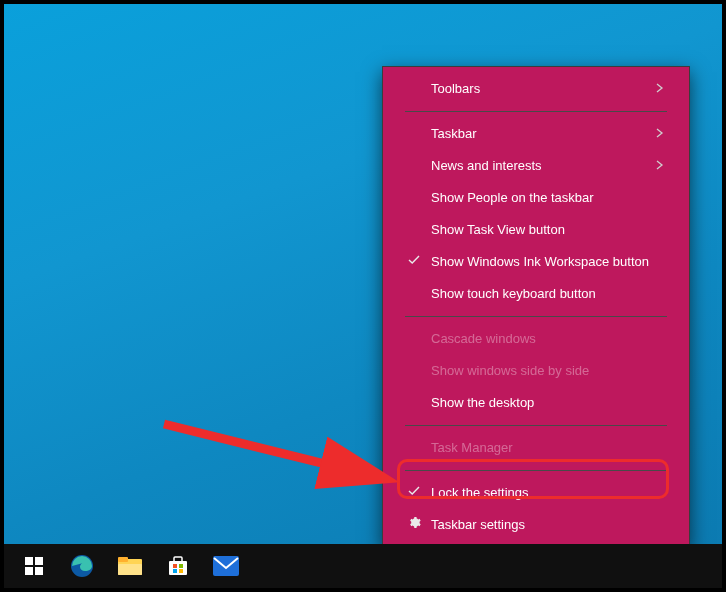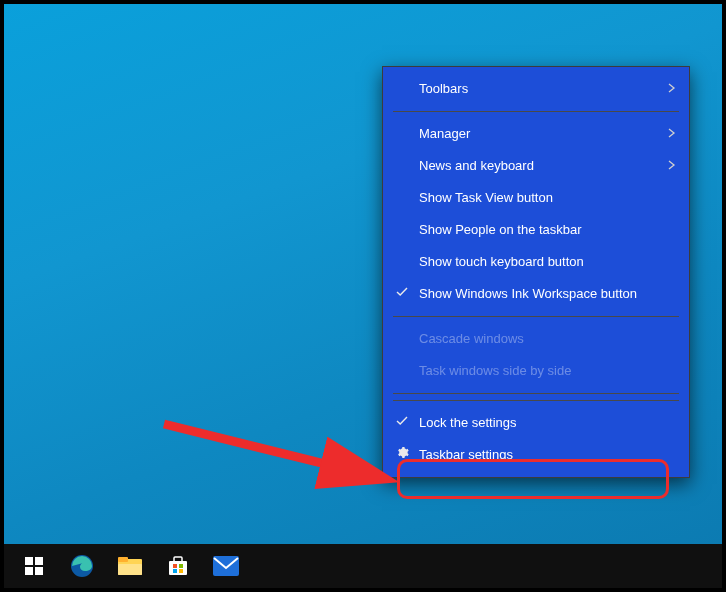--- a/index.html
+++ b/index.html
@@ -12,24 +12,24 @@
   }
   .taskbar {
     position: absolute; left: 0; bottom: 0; width: 718px; height: 44px;
     background: #101010; display: flex; align-items: center; padding-left: 6px;
   }
   .tb-item {
     width: 48px; height: 44px; display: flex; align-items: center; justify-content: center;
   }
   .ctx {
     position: absolute; right: 32px; top: 62px; width: 308px;
-    background: #1d4ed8; border: 1px solid #3c3c3c;
+    background: #be185d; border: 1px solid #3c3c3c;
     box-shadow: 0 6px 18px rgba(0,0,0,0.6);
     color: #fff; font-size: 13px;
-    padding: 6px 0;
+    padding: 6px 12px;
   }
   .item {
     position: relative;
     display: flex; align-items: center;
     height: 32px; padding: 0 14px 0 36px;
     line-height: 32px;
     cursor: default;
   }
   .item .glyph { position: absolute; left: 12px; width: 14px; text-align: center; color: #eaeaea; }
   .item .arrow { position: absolute; right: 12px; color: #d0d0d0; }
@@ -55,64 +55,70 @@
     <div class="item">
       <span>Toolbars</span>
       <span class="arrow">
         <svg width="10" height="10" viewBox="0 0 10 10">
             <path d="M2 1 L7 5 L2 9" fill="none" stroke="#d0d0d0" stroke-width="1.3"></path>
           </svg>
       </span>
     </div>
     <div class="sep"></div>
     <div class="item">
-      <span>Manager</span>
+      <span>Taskbar</span>
       <span class="arrow">
         <svg width="10" height="10" viewBox="0 0 10 10">
             <path d="M2 1 L7 5 L2 9" fill="none" stroke="#d0d0d0" stroke-width="1.3"></path>
           </svg>
       </span>
     </div>
     <div class="item">
-      <span>News and keyboard</span>
+      <span>News and interests</span>
       <span class="arrow">
         <svg width="10" height="10" viewBox="0 0 10 10">
             <path d="M2 1 L7 5 L2 9" fill="none" stroke="#d0d0d0" stroke-width="1.3"></path>
           </svg>
       </span>
     </div>
     <div class="item">
-      <span>Show Task View button</span>
-    </div>
-    <div class="item">
       <span>Show People on the taskbar</span>
     </div>
     <div class="item">
-      <span>Show touch keyboard button</span>
+      <span>Show Task View button</span>
     </div>
     <div class="item">
       <span class="glyph">
         <svg width="12" height="12" viewBox="0 0 12 12">
             <path d="M1 6 L4.2 9 L11 2" fill="none" stroke="#eaeaea" stroke-width="1.4"></path>
           </svg>
       </span>
       <span>Show Windows Ink Workspace button</span>
     </div>
+    <div class="item">
+      <span>Show touch keyboard button</span>
+    </div>
 
     <div class="sep"></div>
 
     <div class="item disabled">
       <span>Cascade windows</span>
     </div>
     <div class="item disabled">
-      <span>Task windows side by side</span>
+      <span>Show windows side by side</span>
+    </div>
+    <div class="item">
+      <span>Show the desktop</span>
     </div>
 
     <div class="sep"></div>
 
+    <div class="item disabled" id="task-manager-item">
+      <span>Task Manager</span>
+    </div>
 
     <div class="sep"></div>
 
     <div class="item">
       <span class="glyph">
         <svg width="12" height="12" viewBox="0 0 12 12">
             <path d="M1 6 L4.2 9 L11 2" fill="none" stroke="#eaeaea" stroke-width="1.4"></path>
           </svg>
       </span>
       <span>Lock the settings</span>

